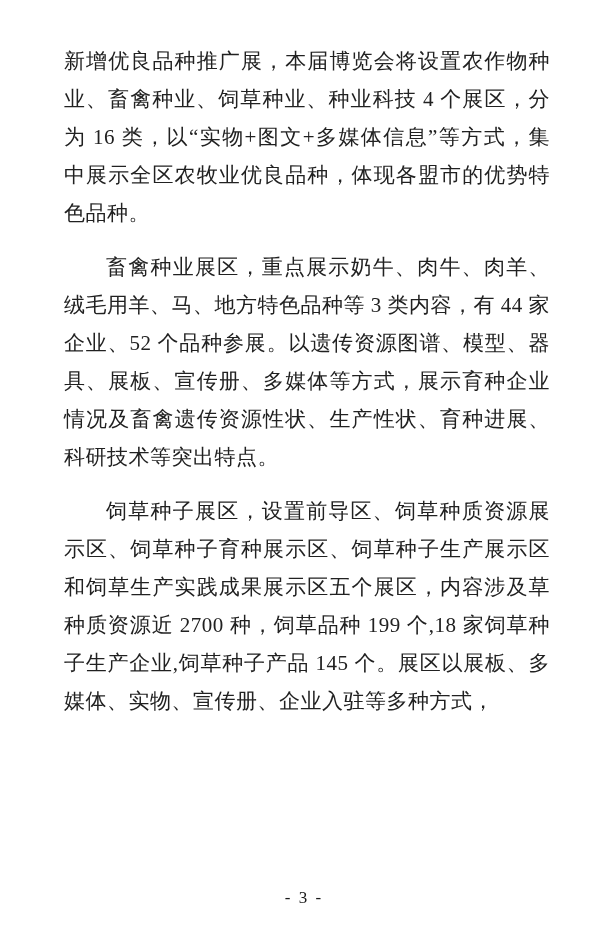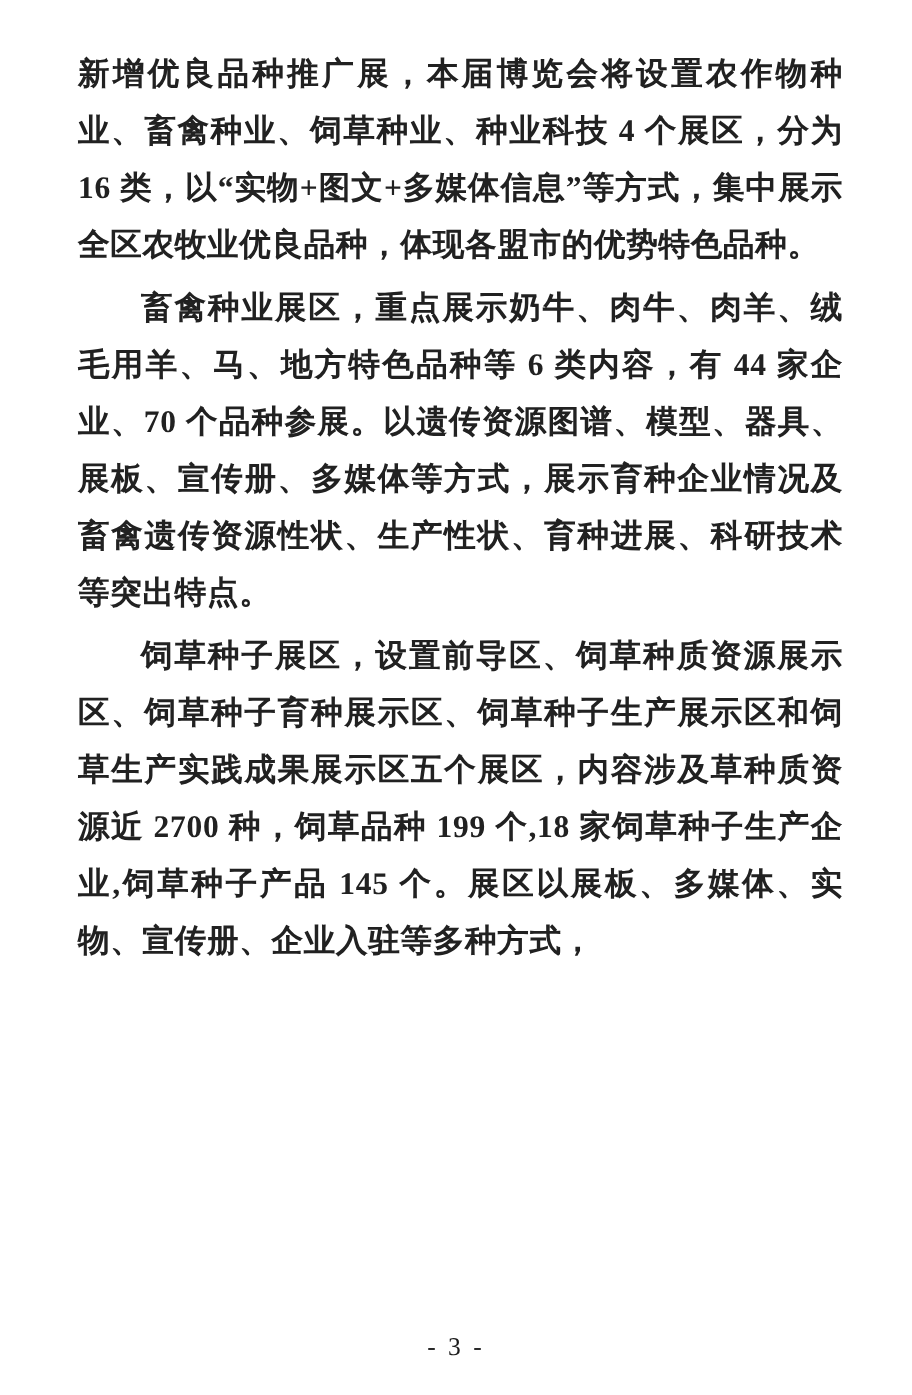--- a/index.html
+++ b/index.html
@@ -16,30 +16,29 @@
     overflow: hidden;
     font-family: "Liberation Serif", "DejaVu Serif", serif;
   }
   .content {
     position: absolute;
     top: 26px;
     left: 48px;
     width: 518px;
   }
   .content p {
-    margin: 4px;
+    margin: 16px;
     padding: 0;
     font-size: 21px;
     line-height: 38px;
     color: #212121;
     text-align: justify;
     text-justify: inter-character;
     letter-spacing: 0.5px;
     word-break: break-all;
-    font-weight: bold;
   }
   .content p.indented {
     text-indent: 2em;
   }
   .page-number {
     position: absolute;
     bottom: 22px;
     left: 0;
     width: 100%;
     text-align: center;
@@ -48,17 +47,17 @@
     font-family: "Liberation Serif", "DejaVu Serif", serif;
     letter-spacing: 2px;
   }
 </style>
 </head>
 <body>
 
 <div class="page">
   <div class="content">
     <p>新增优良品种推广展，本届博览会将设置农作物种业、畜禽种业、饲草种业、种业科技 4 个展区，分为 16 类，以“实物+图文+多媒体信息”等方式，集中展示全区农牧业优良品种，体现各盟市的优势特色品种。</p>
-    <p class="indented">畜禽种业展区，重点展示奶牛、肉牛、肉羊、绒毛用羊、马、地方特色品种等 6 类内容，有 44 家企业、70 个品种参展。以遗传资源图谱、模型、器具、展板、宣传册、多媒体等方式，展示育种企业情况及畜禽遗传资源性状、生产性状、育种进展、科研技术等突出特点。</p>
+    <p class="indented">畜禽种业展区，重点展示奶牛、肉牛、肉羊、绒毛用羊、马、地方特色品种等 3 类内容，有 44 家企业、52 个品种参展。以遗传资源图谱、模型、器具、展板、宣传册、多媒体等方式，展示育种企业情况及畜禽遗传资源性状、生产性状、育种进展、科研技术等突出特点。</p>
     <p class="indented">饲草种子展区，设置前导区、饲草种质资源展示区、饲草种子育种展示区、饲草种子生产展示区和饲草生产实践成果展示区五个展区，内容涉及草种质资源近 2700 种，饲草品种 199 个,18 家饲草种子生产企业,饲草种子产品 145 个。展区以展板、多媒体、实物、宣传册、企业入驻等多种方式，</p>
   </div>
   <div class="page-number">- 3 -</div>
 </div>
 
 </body></html>

